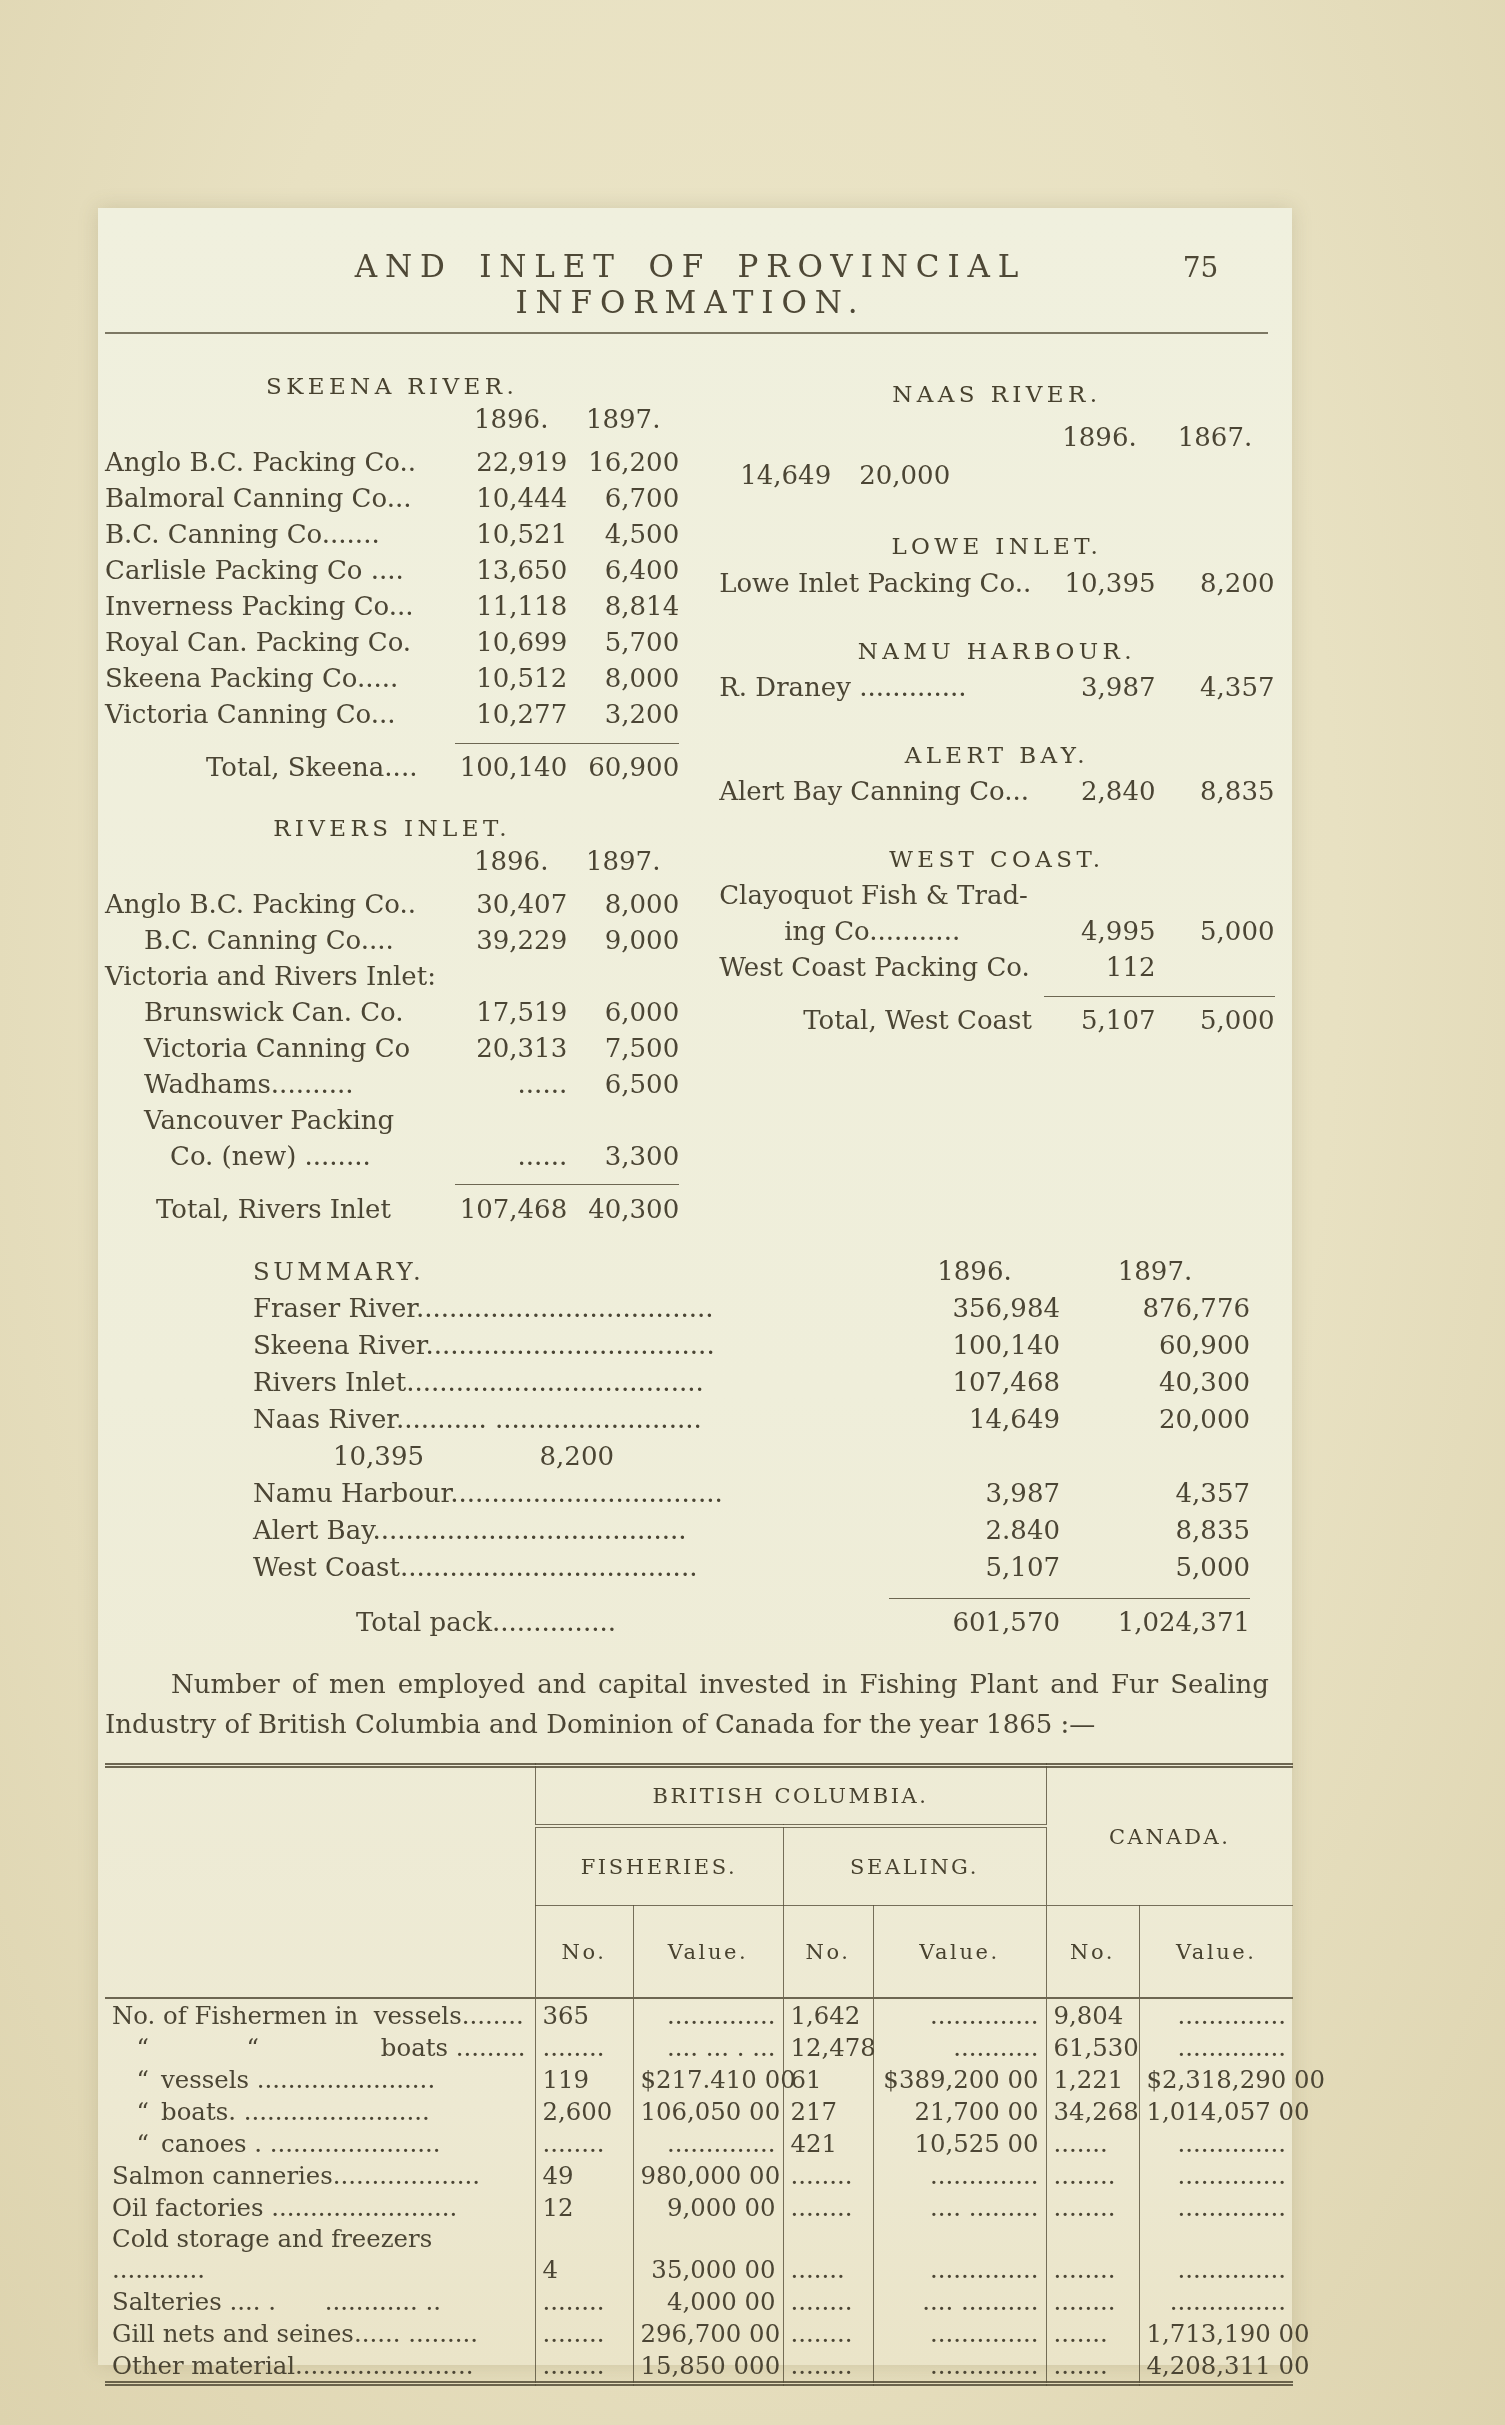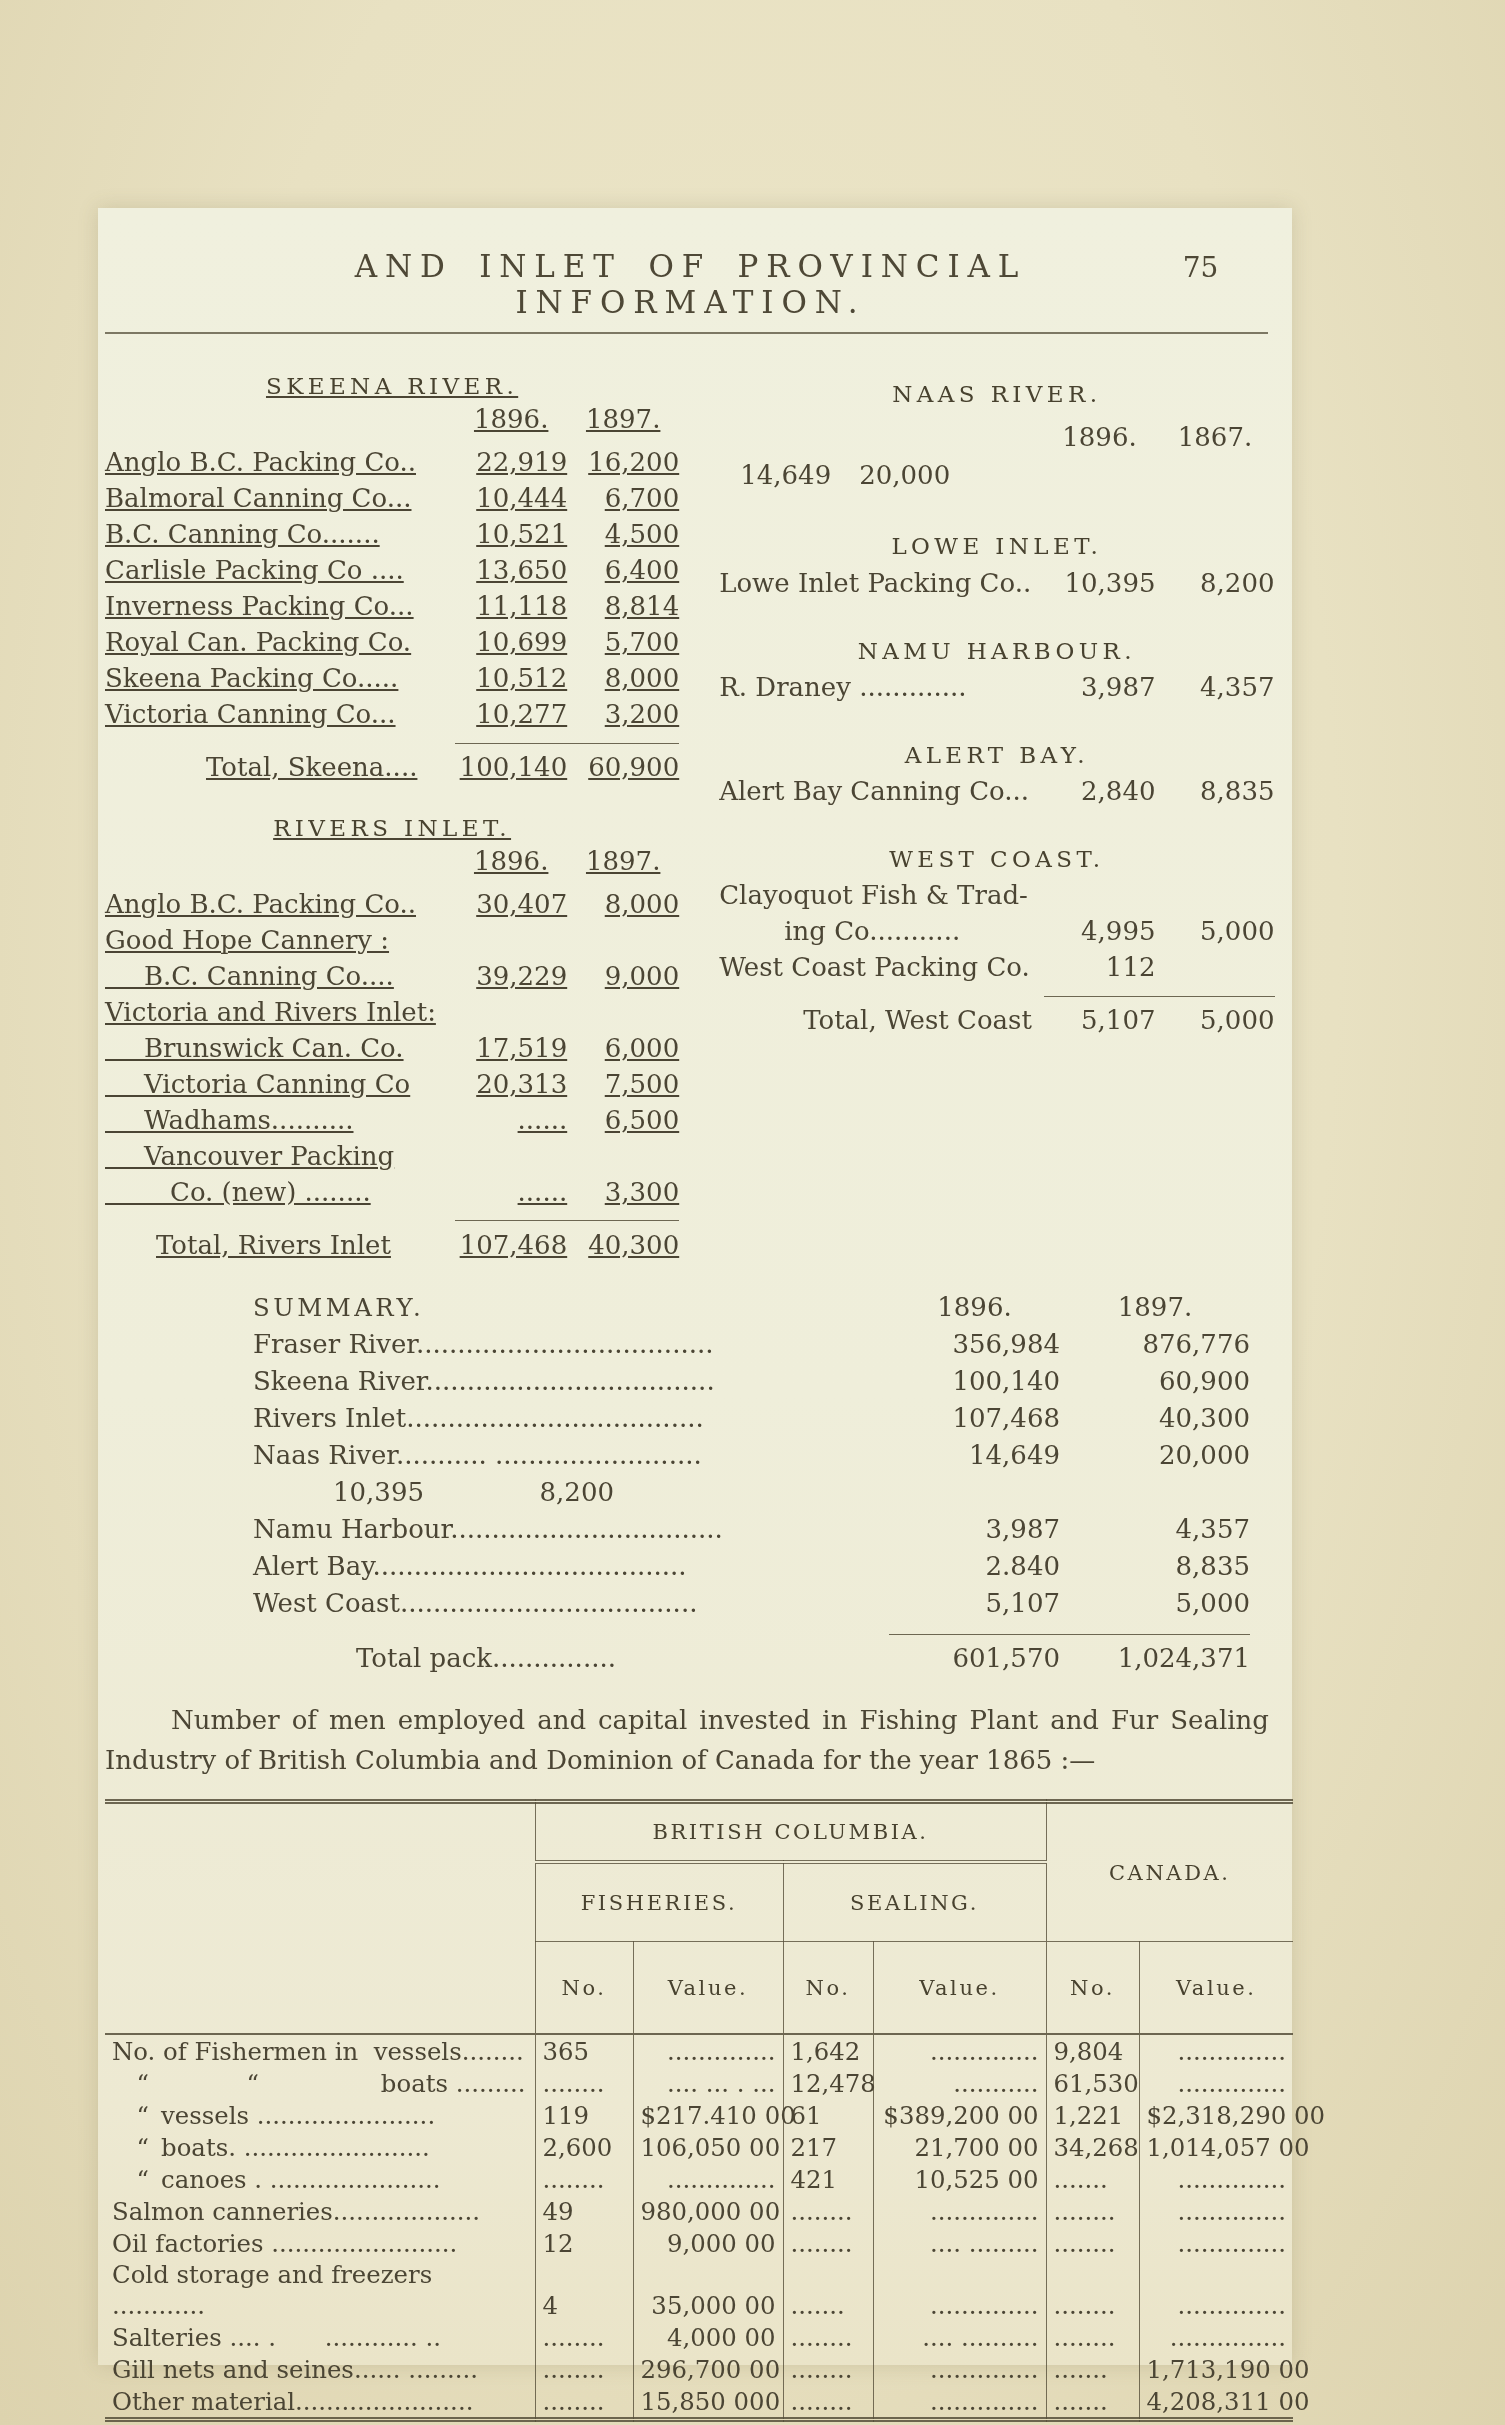--- a/index.html
+++ b/index.html
@@ -16,21 +16,21 @@
     box-sizing:border-box;
   }
   
   .running-head{display:flex;align-items:baseline;margin:40px 26px 0 148px;}
   .rh-title{flex:1;text-align:center;font-size:31px;letter-spacing:7.9px;word-spacing:8.7px;color:#4e4836;}
   .rh-page{width:131px;text-align:center;font-size:28px;color:#4e4836;}
   .head-rule{border:none;border-top:2.6px solid rgba(86,79,58,.75);margin:12.2px 24.4px 0 7px;}
 
   
   .two-col{display:flex;margin:8.7px 17.5px 0 7px;gap:40px;}
-  .col-left{width:578px;text-decoration:underline;}
+  .col-left{width:578px;}
   .col-right{width:559px;}
 
   .sect-title{margin:0;text-align:center;font-weight:normal;font-size:23px;letter-spacing:4.4px;color:#48422f;}
   .r{display:flex;align-items:flex-end;font-size:26px;line-height:36px;}
   .lab{flex:1;white-space:pre-wrap;}
   .n{width:112px;text-align:right;white-space:pre;}
   .col-right .n2{width:119px;}
   .yr .n{text-align:center;}
   .yr{line-height:40px;}
   .total{margin-top:10.5px;}
@@ -162,25 +162,20 @@
           <span class="n">1897.</span>
         </div>
         <div class="rows-gap">
 
             <div class="r">
               <span class="lab">Anglo B.C. Packing Co..</span>
               <span class="n">30,407</span>
               <span class="n">8,000</span>
             </div>
 
-            <div class="r">
-              <span class="lab">Good Hope Cannery :</span>
-              <span class="n"></span>
-              <span class="n"></span>
-            </div>
 
             <div class="r">
               <span class="lab">  B.C. Canning Co....</span>
               <span class="n">39,229</span>
               <span class="n">9,000</span>
             </div>
 
             <div class="r">
               <span class="lab">Victoria and Rivers Inlet:</span>
               <span class="n"></span>

